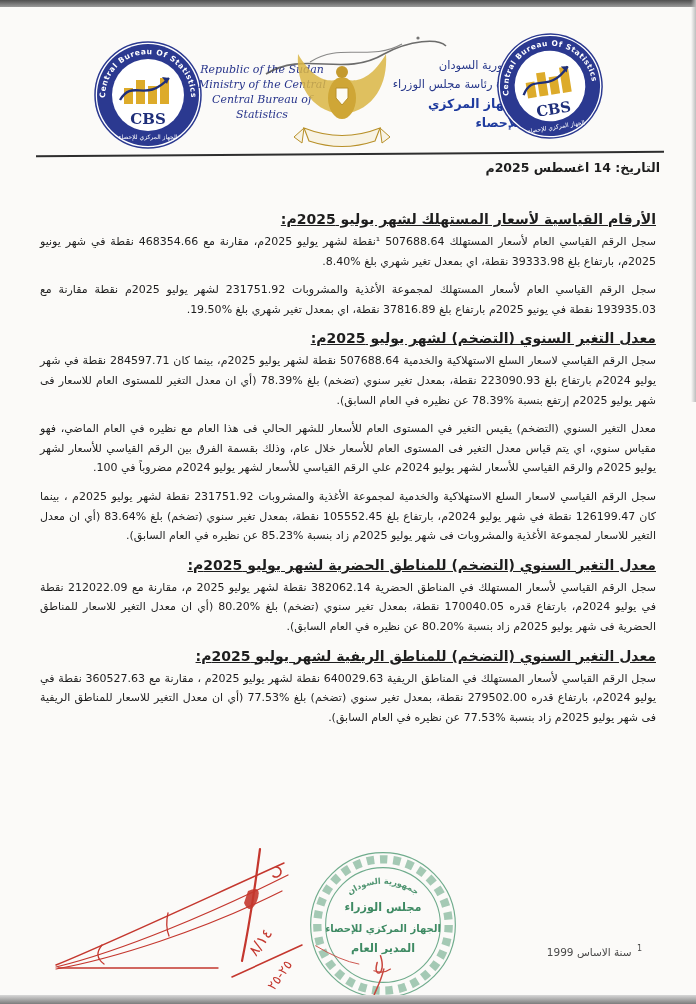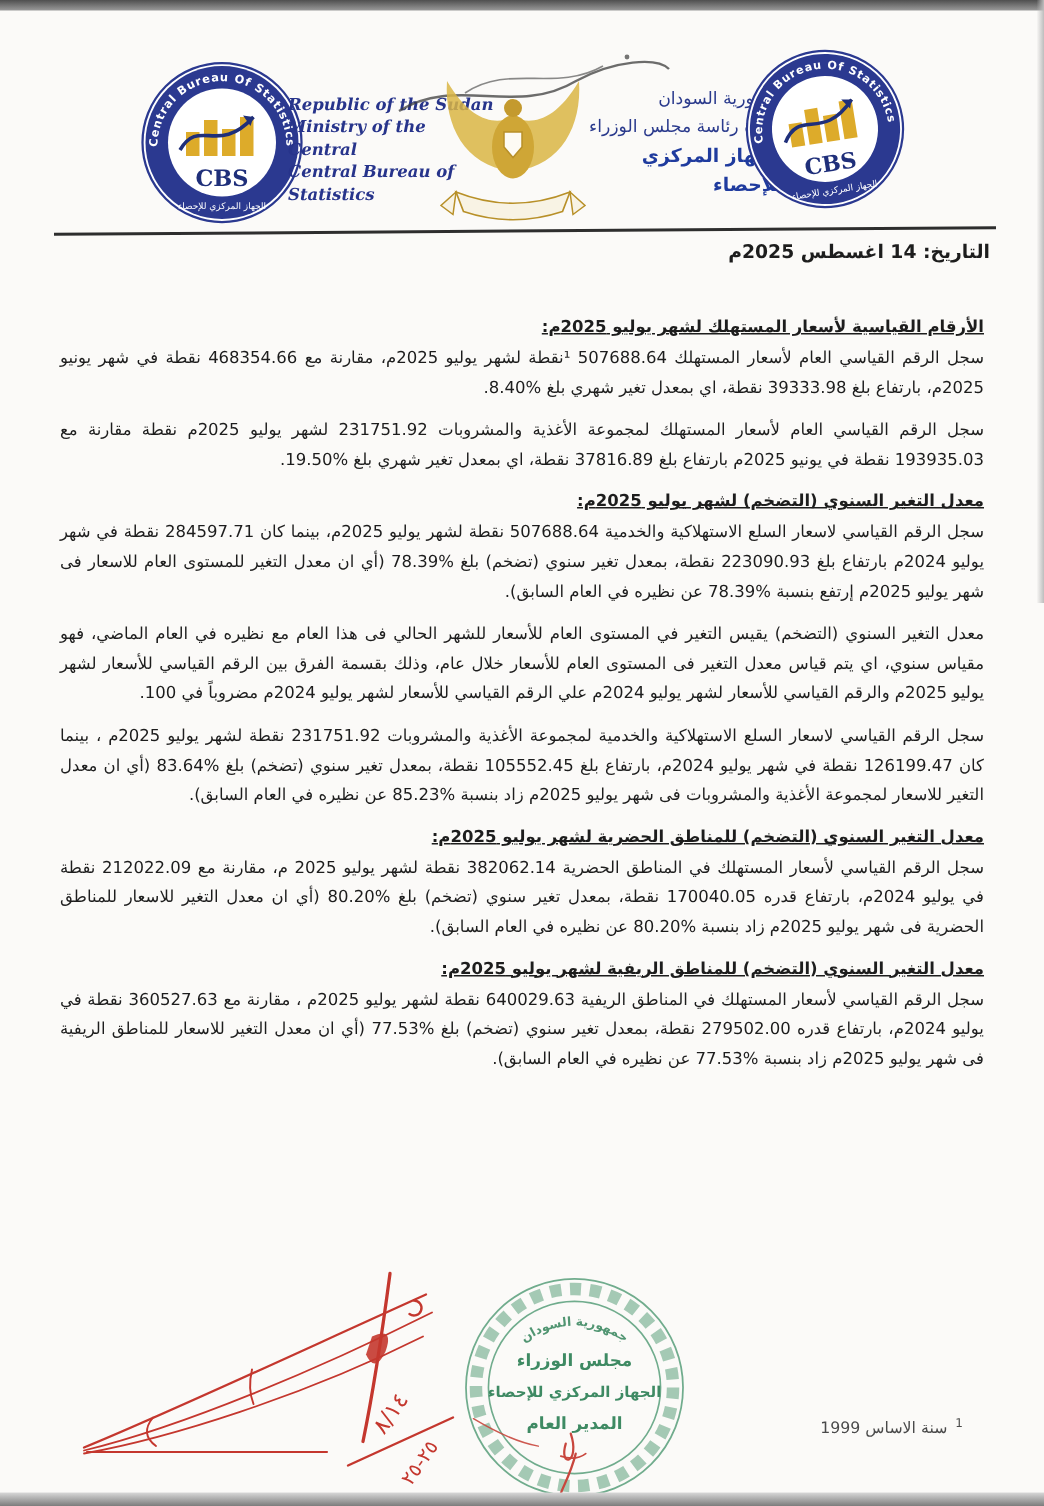--- a/index.html
+++ b/index.html
@@ -14,39 +14,39 @@
     background:linear-gradient(#d8d8d8,#7c7c7c);}
   .edge-right{position:absolute;top:0;right:0;width:5px;height:40%;
     background:linear-gradient(to left,#bdbdbd,rgba(255,255,255,0));}
 
   
   .hdr{position:relative;height:196px;}
   .logo{position:absolute;}
   .logo-left{left:93px;top:40px;}
   .logo-right{left:496px;top:32px;transform:rotate(-9deg);}
   .eng{position:absolute;left:192px;top:62px;width:140px;direction:ltr;
-    font-family:"DejaVu Serif",serif;font-style:italic;font-weight:bold;
-    color:#27348b;font-size:11px;line-height:15px;text-align:left;}
+    font-family:"DejaVu Serif",serif;font-style:italic;font-weight:normal;
+    color:#27348b;font-size:11px;line-height:15px;text-align:center;}
   .arb{position:absolute;left:380px;top:56px;width:142px;direction:rtl;
     text-align:right;color:#2a3a8c;font-size:11.5px;line-height:19px;}
   .arb .b3{font-weight:bold;font-size:12.5px;color:#1f3b9e;}
   .emblem{position:absolute;left:252px;top:20px;}
   .hdr-rule{position:absolute;left:36px;right:32px;top:153px;height:2px;
     background:#2e2e2e;transform:rotate(-0.4deg);}
   .hdr-meta{position:absolute;top:160px;left:36px;right:36px;direction:rtl;
     font-size:12.5px;font-weight:bold;}
   .hdr-date{float:right;}
   .hdr-ref{float:left;}
 
   
   .content{padding:4px 40px 0 40px;direction:rtl;}
   .title-block{text-align:center;margin:2px 0 14px 0;}
   .t{font-weight:bold;font-size:14px;margin:9px 0;}
   .t.u{text-decoration:underline;}
-  .sec-h{font-weight:bold;font-size:11px;text-decoration:underline;
+  .sec-h{font-weight:bold;font-size:14px;text-decoration:underline;
     margin:11px 0 4px 0;}
   .para{font-size:11px;line-height:19.6px;text-align:justify;margin:5px 0 9px 0;}
 
   
   .signature{position:absolute;left:50px;top:845px;}
   .stamp{position:absolute;left:298px;top:846px;opacity:.92;}
   .footnote{position:absolute;right:54px;top:944px;direction:rtl;
     font-size:10.5px;color:#4a4a4a;}
   .footnote sup{font-size:8px;margin-left:2px;}
 </style>

